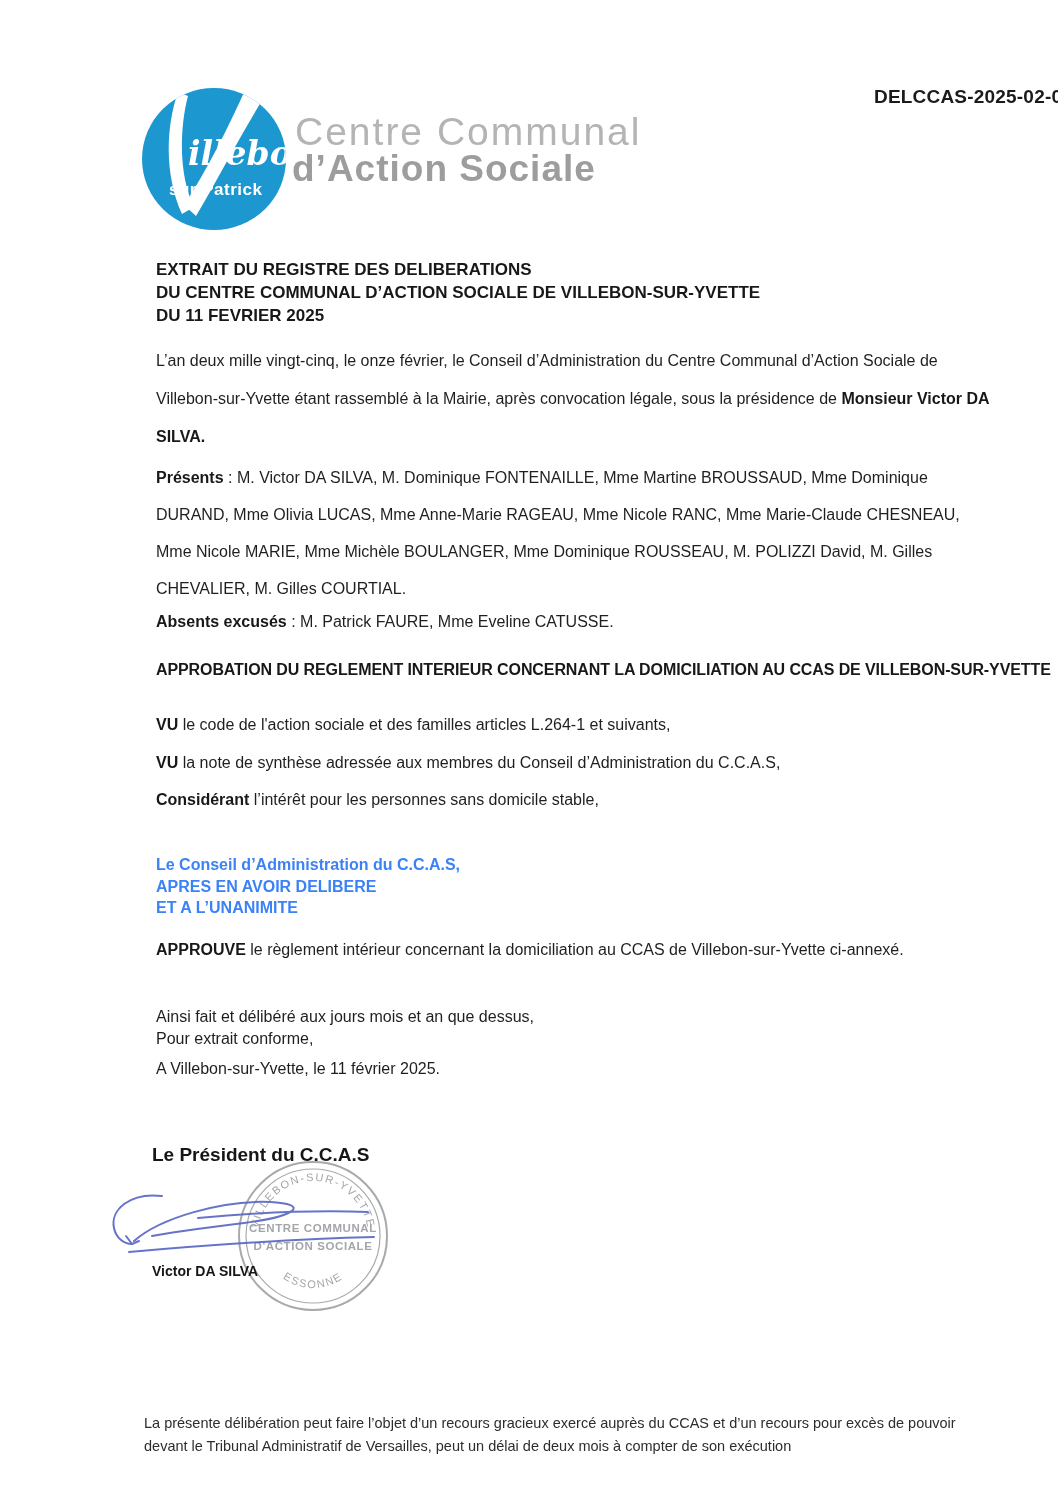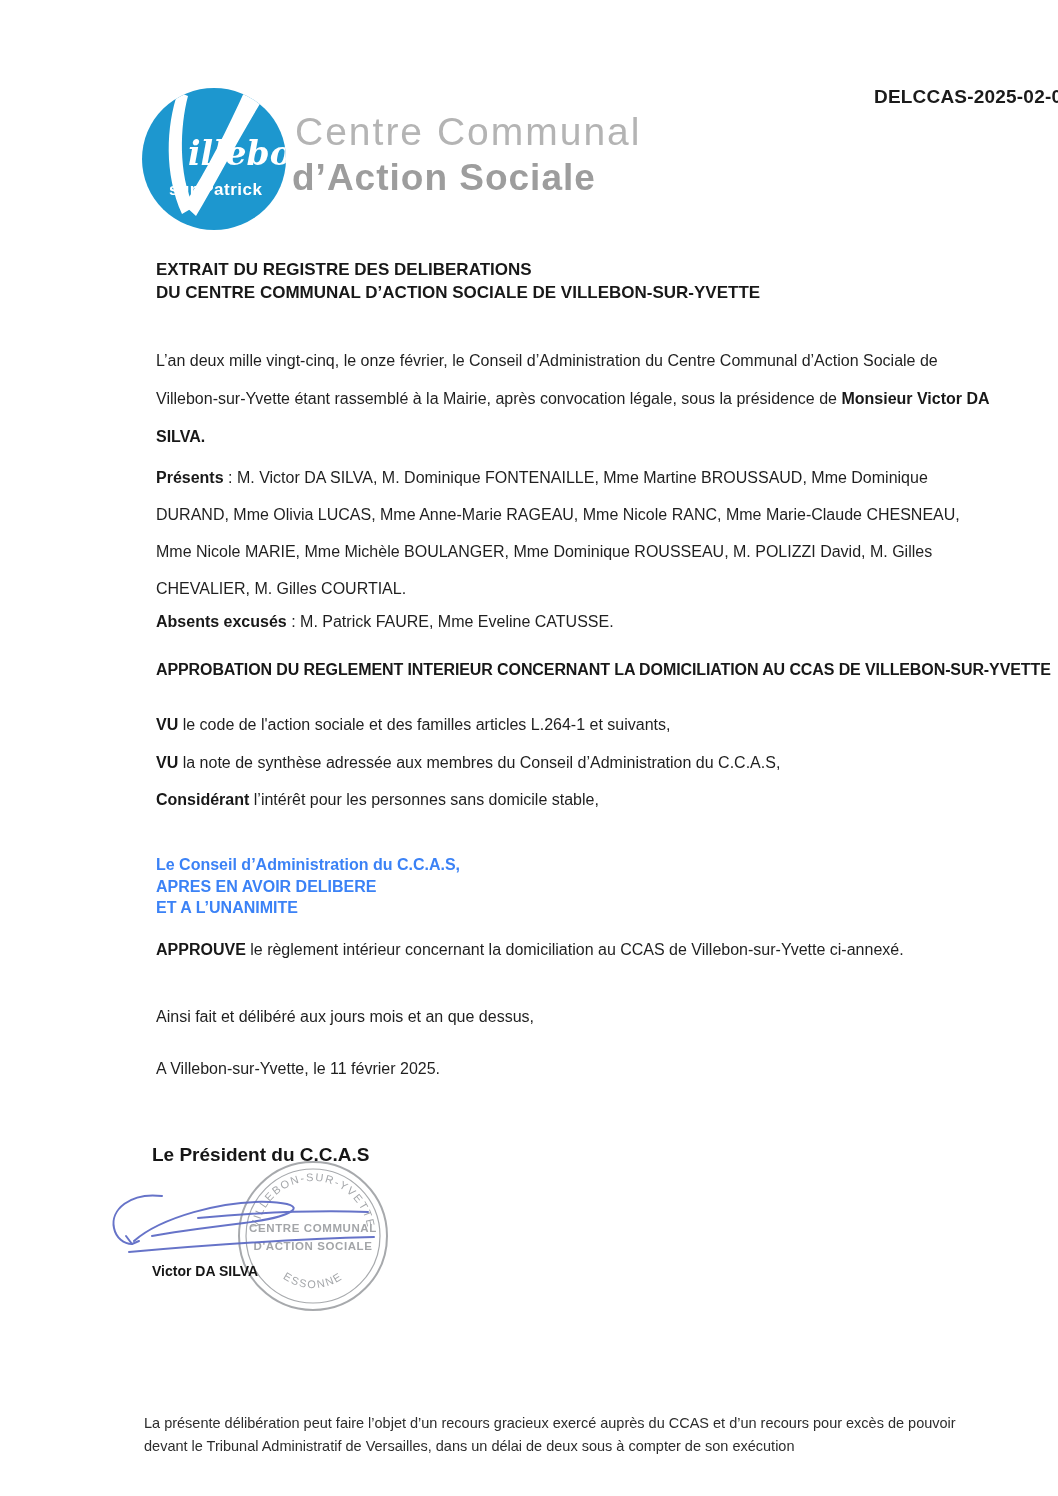--- a/index.html
+++ b/index.html
@@ -18,21 +18,21 @@
   .logo-v{position:absolute;left:0;top:0;}
   .logo-script{
     position:absolute;left:46px;top:46px;color:#ffffff;
     font-family:"DejaVu Serif",serif;font-style:italic;font-weight:700;font-size:33px;
   }
   .logo-sub{
     position:absolute;left:27px;top:92px;color:#ffffff;
     font-size:17px;font-weight:700;letter-spacing:.5px;
   }
   .org1{left:251px;top:110px;font-size:39px;color:#b4b4b4;letter-spacing:2px;}
-  .org2{left:248px;top:157px;font-size:37px;font-weight:700;color:#9d9d9d;letter-spacing:1px;}
+  .org2{left:248px;top:148px;font-size:37px;font-weight:700;color:#9d9d9d;letter-spacing:1px;}
 
   
   .title-block{left:112px;top:258px;font-size:17px;font-weight:700;line-height:23px;color:#181818;white-space:nowrap;}
   .para{font-size:16px;line-height:38px;width:842px;color:#1f1f1f;}
   .intro{left:112px;top:342px;}
   .presents{left:112px;top:459px;line-height:37px;}
   .one-line{font-size:16px;white-space:nowrap;}
   .absents{left:112px;top:613px;}
   .subject{left:112px;top:661px;font-weight:700;color:#181818;letter-spacing:-.1px;}
   .recital-1{left:112px;top:716px;}
@@ -72,20 +72,21 @@
     </svg>
     <span class="logo-script">illebon</span>
     <span class="logo-sub">sur Patrick</span>
   </div>
   <div class="abs org1">Centre Communal</div>
   <div class="abs org2">d’Action Sociale</div>
 
   <div class="abs title-block">
     <div>EXTRAIT DU REGISTRE DES DELIBERATIONS</div>
     <div>DU CENTRE COMMUNAL D’ACTION SOCIALE DE VILLEBON-SUR-YVETTE</div>
+    <div>DU 11 FEVRIER 2025</div>
   </div>
 
   <div class="abs para intro"><span>L’an deux mille vingt-cinq, le onze février, le Conseil d’Administration du Centre Communal d’Action Sociale de Villebon-sur-Yvette étant rassemblé à la Mairie, après convocation légale, sous la présidence de </span><span class="bold">Monsieur Victor DA SILVA.</span></div>
 
   <div class="abs para presents"><span class="bold">Présents</span><span> : M. Victor DA SILVA, M. Dominique FONTENAILLE, Mme Martine BROUSSAUD, Mme Dominique DURAND, Mme Olivia LUCAS, Mme Anne-Marie RAGEAU, Mme Nicole RANC, Mme Marie-Claude CHESNEAU, Mme Nicole MARIE, Mme Michèle BOULANGER, Mme Dominique ROUSSEAU, M. POLIZZI David, M. Gilles CHEVALIER, M. Gilles COURTIAL.</span></div>
 
   <div class="abs one-line absents"><span class="bold">Absents excusés</span><span> : M. Patrick FAURE, Mme Eveline CATUSSE.</span></div>
 
   <div class="abs one-line subject">APPROBATION DU REGLEMENT INTERIEUR CONCERNANT LA DOMICILIATION AU CCAS DE VILLEBON-SUR-YVETTE</div>
 
@@ -96,20 +97,21 @@
   <div class="abs decision">
     <div>Le Conseil d’Administration du C.C.A.S,</div>
     <div>APRES EN AVOIR DELIBERE</div>
     <div>ET A L’UNANIMITE</div>
   </div>
 
   <div class="abs one-line approve"><span class="bold">APPROUVE</span><span> le règlement intérieur concernant la domiciliation au CCAS de Villebon-sur-Yvette ci-annexé.</span></div>
 
   <div class="abs closing">
     <div>Ainsi fait et délibéré aux jours mois et an que dessus,</div>
+    <div>Pour extrait conforme,</div>
   </div>
   <div class="abs one-line dateline">A Villebon-sur-Yvette, le 11 février 2025.</div>
 
   <div class="abs president">Le Président du C.C.A.S</div>
 
   <svg class="abs stamp" width="152" height="152" viewBox="0 0 152 152">
     <circle cx="76" cy="76" r="74" fill="none" stroke="#94979b" stroke-width="2"></circle>
     <circle cx="76" cy="76" r="67" fill="none" stroke="#94979b" stroke-width="1.2"></circle>
     <defs>
       <path id="arcTop" d="M 21,76 A 55,55 0 0 1 131,76"></path>
@@ -128,16 +130,16 @@
       <path d="M 32,55 C 58,32 120,14 168,16 C 208,18 196,30 142,37 C 102,42 70,46 50,50"></path>
       <path d="M 96,32 C 150,27 210,24 266,26"></path>
       <path d="M 27,66 C 95,60 190,53 272,51"></path>
     </g>
   </svg>
 
   <div class="abs signer">Victor DA SILVA</div>
 
   <div class="abs footer">
     <div>La présente délibération peut faire l’objet d’un recours gracieux exercé auprès du CCAS et d’un recours pour excès de pouvoir</div>
-    <div>devant le Tribunal Administratif de Versailles, dans un délai de deux sous à compter de son exécution</div>
+    <div>devant le Tribunal Administratif de Versailles, peut un délai de deux mois à compter de son exécution</div>
   </div>
 
 </div>
 
 </body></html>

